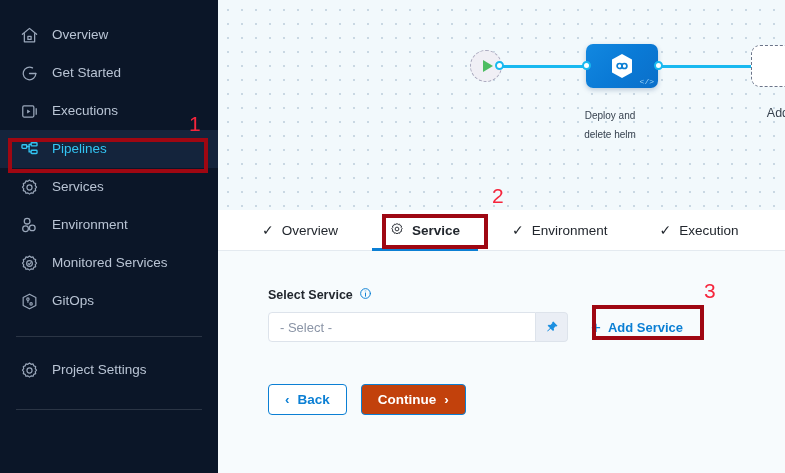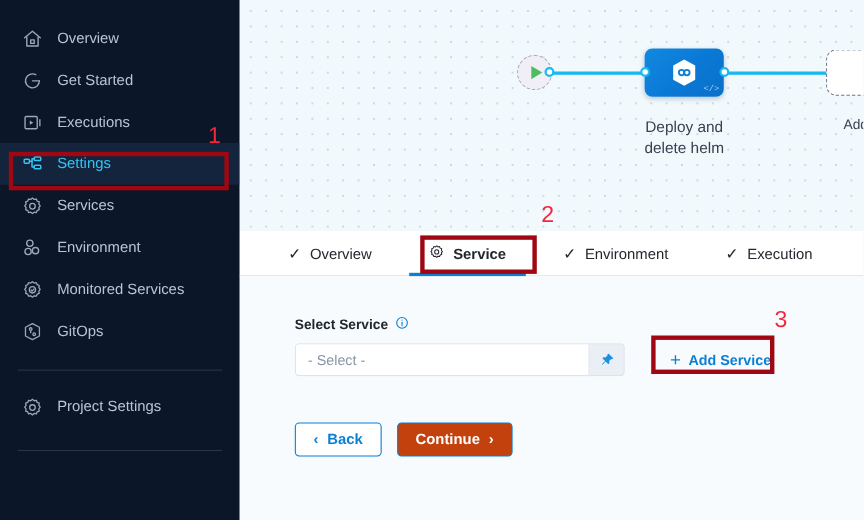--- a/index.html
+++ b/index.html
@@ -115,24 +115,24 @@
     box-shadow: 0 2px 5px rgba(20,60,110,0.25);
     display: flex; align-items: center; justify-content: center;
     cursor: pointer;
   }
   .stage-node .codeico {
     position: absolute; right: 4px; bottom: 2px;
     font-size: 8px; color: #9fd4f7; font-family: "Liberation Mono", monospace;
   }
   .stage-label {
     position: absolute;
-    left: 344px; top: 106px;
+    left: 332px; top: 106px;
     width: 120px;
     text-align: center;
-    font-size: 14px;
+    font-size: 10px;
     color: #37424f;
     line-height: 19px;
   }
 
   .add-stage-box {
     position: absolute;
     left: 533px; top: 45px;
     width: 90px; height: 42px;
     border: 1.8px dashed #6b7489;
     border-radius: 9px;
@@ -178,21 +178,21 @@
     flex: 1 1 auto;
     background: #f7fbfd;
     padding: 36px 16px 0 50px;
   }
   .field-label {
     font-size: 12.5px; font-weight: bold; color: #22272e;
     display: flex; align-items: center; gap: 6px;
     margin-bottom: 9px;
   }
   .info-ico { color: #0b7fd4; }
-  .select-row { display: flex; align-items: center; gap: 32px; }
+  .select-row { display: flex; align-items: center; gap: 14px; }
   .select-wrap {
     display: flex; width: 300px; height: 30px;
     border-radius: 4px; overflow: hidden;
     background: #eef2f7;
   }
   .select-box {
     flex: 1 1 auto;
     background: #fff;
     border: 1px solid #dde3eb;
     border-radius: 4px 0 0 4px;
@@ -291,21 +291,21 @@
     <div class="nav-item active">
       <span class="ic">
         <svg width="19" height="19" viewBox="0 0 24 24" fill="none" stroke="#33c5f3" stroke-width="1.7" stroke-linecap="round" stroke-linejoin="round">
           <rect x="2.5" y="6" width="6" height="4.5" rx="1"></rect>
           <rect x="14" y="3.5" width="7.5" height="4" rx="1"></rect>
           <rect x="14" y="13" width="7.5" height="4" rx="1"></rect>
           <path d="M8.5 8.2h3v-2.7h2.5"></path>
             <path d="M11.5 8.2v6.8h2.5"></path>
         </svg>
       </span>
-      <span class="nav-label">Settings</span>
+      <span class="nav-label">Pipelines</span>
     </div>
 
     <div class="nav-item">
       <span class="ic">
         <svg width="19" height="19" viewBox="0 0 24 24" fill="none" stroke="#9aa7ba" stroke-width="1.5" stroke-linejoin="round">
           <circle cx="12" cy="12" r="3.2"></circle>
           <path d="M12 2.6l2 1.6 2.5-.5.9 2.4 2.4.9-.5 2.5 1.6 2-1.6 2 .5 2.5-2.4.9-.9 2.4-2.5-.5-2 1.6-2-1.6-2.5.5-.9-2.4-2.4-.9.5-2.5-1.6-2 1.6-2-.5-2.5 2.4-.9.9-2.4 2.5.5z"></path>
         </svg>
       </span>
       <span class="nav-label">Services</span>

